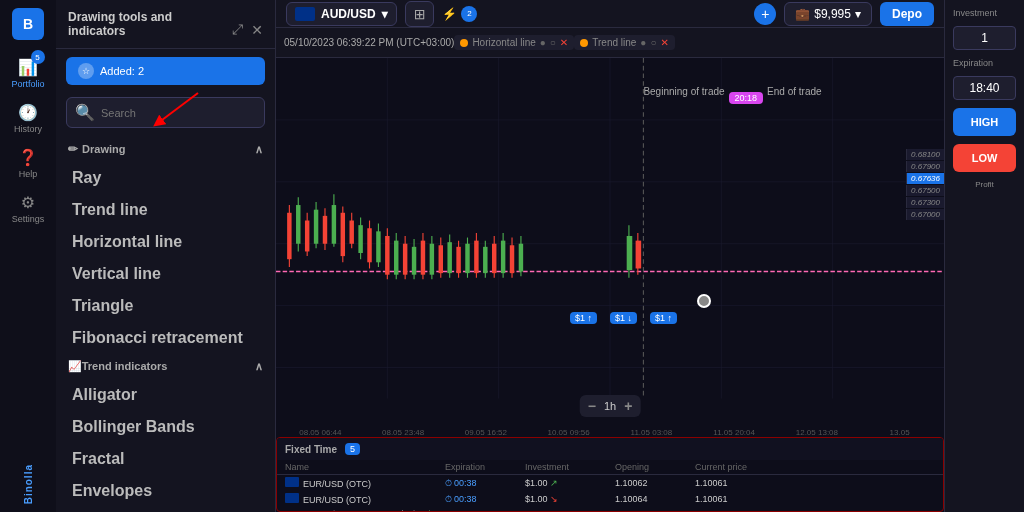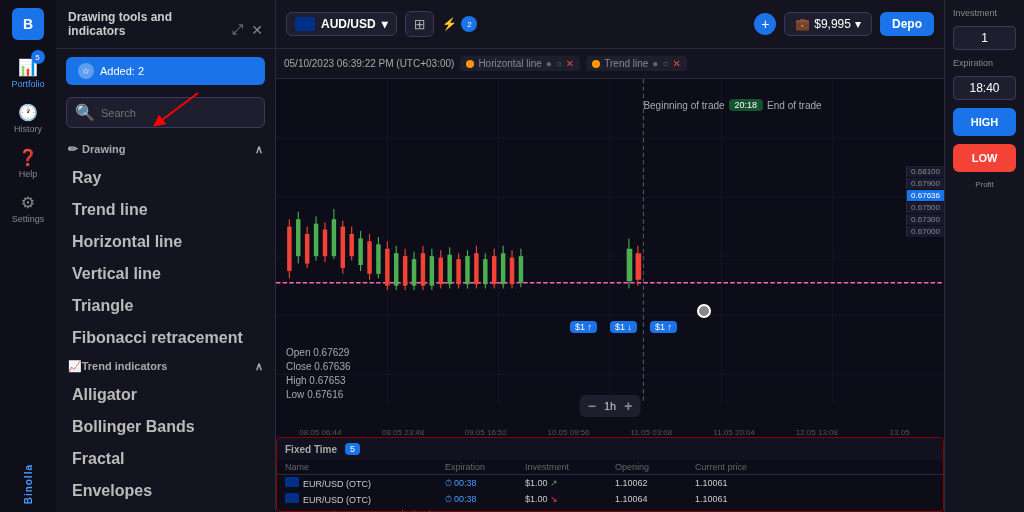--- a/index.html
+++ b/index.html
@@ -202,21 +202,21 @@
     .main-area {
       flex: 1;
       display: flex;
       flex-direction: column;
       background: #0f0f1a;
       overflow: hidden;
     }
 
     
     .top-bar {
-      height: 49px;
+      height: 28px;
       background: #141420;
       display: flex;
       align-items: center;
       padding: 0 10px;
       gap: 8px;
       border-bottom: 1px solid #2a2a3e;
     }
     .pair-selector {
       display: flex;
       align-items: center;
@@ -296,21 +296,20 @@
       font-weight: bold;
     }
 
     
     .chart-toolbar {
       height: 30px;
       background: #141420;
       display: flex;
       align-items: center;
       padding: 0 8px;
-      gap: 6px;
       font-size: 10px;
       color: #888;
       border-bottom: 1px solid #2a2a3e;
     }
     .toolbar-timestamp { color: #aaa; font-size: 10px; }
     .line-indicator {
       display: flex;
       align-items: center;
       gap: 4px;
       background: #1e1e2e;
@@ -339,22 +338,23 @@
       white-space: nowrap;
     }
     .trade-marker {
       background: #2a2a4e;
       border-radius: 4px;
       padding: 1px 6px;
       font-size: 9px;
       color: #888;
     }
     .trade-marker.active {
-      background: #14532d;
-      color: white;
+      background: #d946ef;
+      color: white;
+      margin-top: 14px;
     }
 
     .price-info {
       position: absolute;
       bottom: 110px;
       left: 10px;
       color: #aaa;
       font-size: 10px;
       line-height: 1.4;
     }
@@ -554,20 +554,21 @@
       font-size: 8px;
       text-align: center;
     }
     .price-levels {
       position: absolute;
       right: 0;
       top: 20%;
       display: flex;
       flex-direction: column;
       gap: 1px;
+      font-style: italic;
     }
     .price-level {
       background: #1a1a2e;
       color: #888;
       font-size: 8px;
       padding: 1px 4px;
       text-align: right;
       border-left: 1px solid #2a2a3e;
     }
     .price-level.highlighted {
@@ -785,26 +786,20 @@
       <rect x="323" y="118" width="5" height="18" fill="#f44336"></rect>
       <line x1="325" y1="113" x2="325" y2="140" stroke="#f44336" stroke-width="1"></line>
     </svg>
 
     <div class="beginning-of-trade">
       <span>Beginning of trade</span>
       <div class="trade-marker active">20:18</div>
       <span>End of trade</span>
     </div>
 
-    <div class="price-info">
-      <div>Open <span>0.67629</span></div>
-      <div>Close <span>0.67636</span></div>
-      <div>High <span>0.67653</span></div>
-      <div>Low <span>0.67616</span></div>
-    </div>
 
     <div class="s1-badge" style="top:56%;left:44%;">$1 ↑</div>
     <div class="s1-badge" style="top:56%;left:50%;">$1 ↓</div>
     <div class="s1-badge" style="top:56%;left:56%;">$1 ↑</div>
 
     <div style="position:absolute;top:52%;left:63%;width:14px;height:14px;border-radius:50%;background:#888;border:2px solid white;"></div>
 
     <div class="price-levels">
       <div class="price-level">0.68100</div>
       <div class="price-level">0.67900</div>

